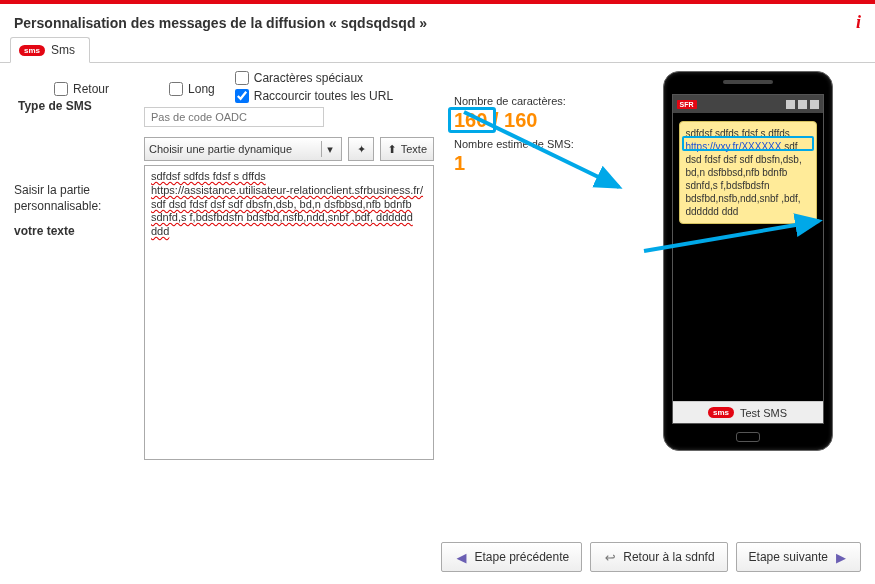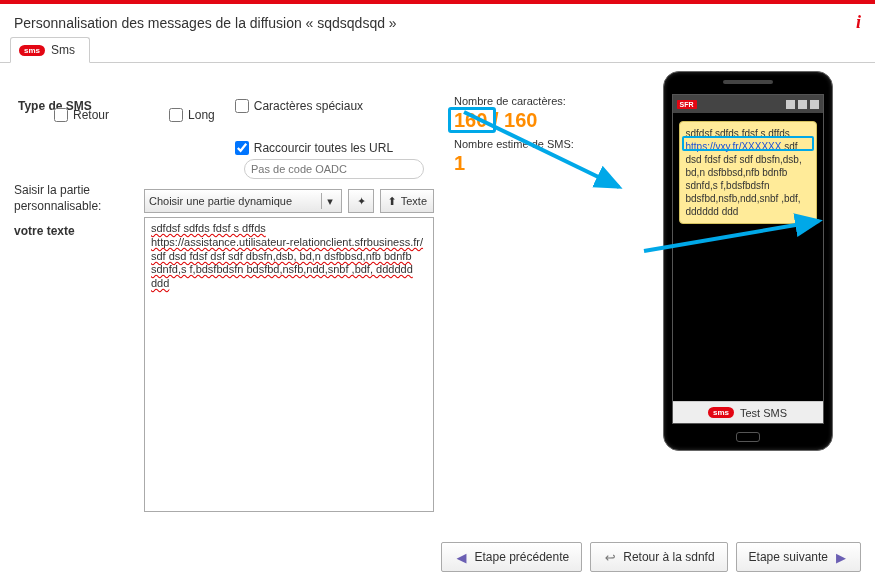--- a/index.html
+++ b/index.html
@@ -19,21 +19,21 @@
     background: #e30613;
   }
   .header {
     padding: 8px 14px 4px;
     display: flex;
     justify-content: space-between;
     align-items: center;
   }
   .header-title {
     font-size: 14px;
-    font-weight: normal;
+    font-weight: bold;
   }
   .info-icon {
     font-family: Georgia, serif;
     font-weight: bold;
     font-style: italic;
     font-size: 18px;
     color: #e30613;
     cursor: pointer;
   }
   .tabstrip {
@@ -67,21 +67,21 @@
     gap: 20px;
   }
   .left-col { width: 110px; flex-shrink: 0; margin-top: 28px; }
   .mid-col { width: 290px; flex-shrink: 0; position: relative; }
   .counter-col { width: 160px; flex-shrink: 0; position: relative; }
   .phone-col { flex: 1; display: flex; justify-content: center; position: relative; }
   .type-label { font-weight: bold; margin: 0 0 4px 4px; }
   .check { display: flex; align-items: center; gap: 5px; }
   .check input { width: 14px; height: 14px; margin: 0; }
   .mid-checks { margin-left: 0; }
-  .mid-checks .check { margin-bottom: 4px; margin-top: 28px; }
+  .mid-checks .check { margin-bottom: 4px; }
   .oadc {
     width: 180px;
     padding: 3px 6px;
     color: #999;
     border: 1px solid #ccc;
     font-size: 11px;
     margin-bottom: 10px;
   }
   .perso-label { margin-top: 20px; line-height: 1.3em; }
   .dyn-row { display: flex; gap: 6px; margin-bottom: 4px; }
@@ -310,21 +310,21 @@
         <label class="check">
           <input type="checkbox" style="">
           <span>Caractères spéciaux</span>
         </label>
         <label class="check">
           <input type="checkbox" checked="" style="">
           <span>Raccourcir toutes les URL</span>
         </label>
       </div>
     </div>
-    <input class="oadc" style="margin-left: 100px; border-radius: 10px;" placeholder="Pas de code OADC">
+    <input class="oadc" style="" placeholder="Pas de code OADC">
 
     <div class="dyn-row">
       <div class="dyn-select">
         <span>Choisir une partie dynamique</span>
         <span class="caret">▾</span>
       </div>
       <div class="btn-sm">
         <span>✦</span>
       </div>
       <div class="btn-sm">

